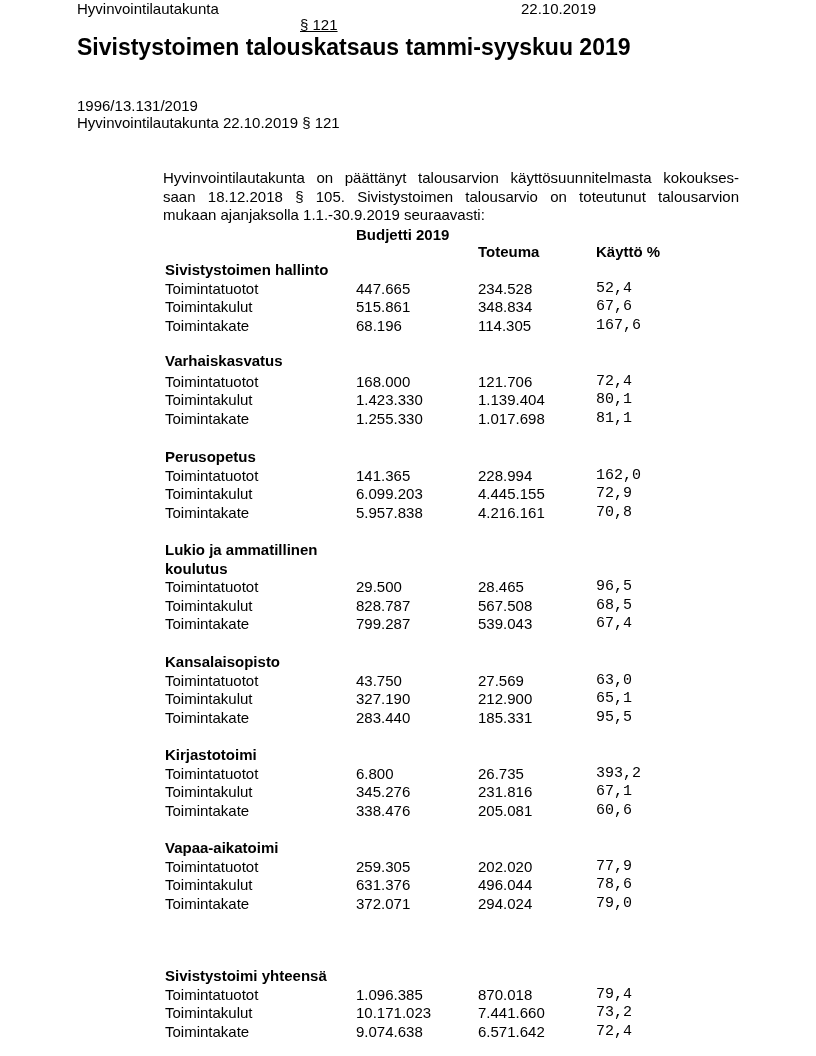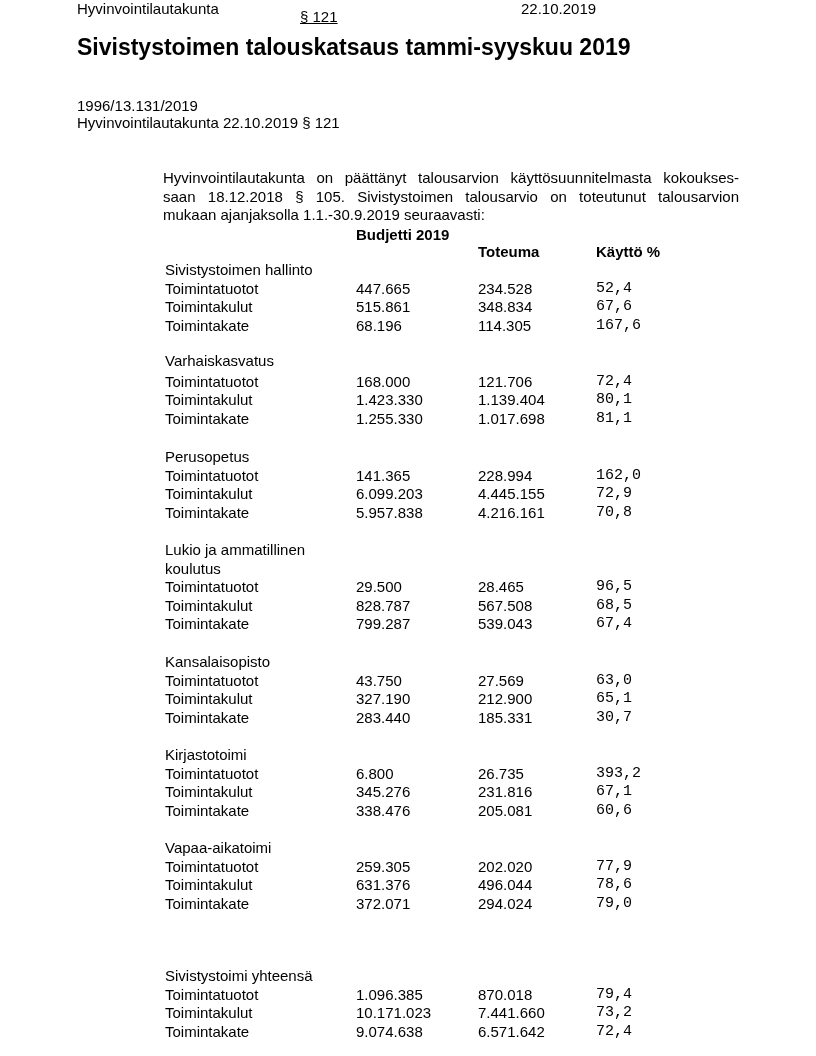--- a/index.html
+++ b/index.html
@@ -1,33 +1,33 @@
 <!DOCTYPE html>
 <html><head>
 <meta charset="utf-8">
 <style>
   html, body { margin: 0; padding: 0; background: #ffffff; }
   body { width: 816px; height: 1056px; position: relative; overflow: hidden;
          font-family: "Liberation Sans", sans-serif; color: #000; font-size: 15px; }
   .abs { position: absolute; white-space: nowrap; line-height: 18px; }
   .title { font-size: 23px; font-weight: bold; line-height: 22px; }
   .colhead { font-weight: bold; }
-  .sec-title { position: absolute; left: 165px; font-weight: normal; line-height: 18.5px; white-space: nowrap; }
+  .sec-title { position: absolute; left: 165px; font-weight: bold; line-height: 18.5px; white-space: nowrap; }
   .row { position: absolute; left: 0; width: 683px; height: 18.5px; line-height: 18.5px; }
   .row span { position: absolute; white-space: nowrap; }
   .c-label { left: 165px; }
   .c-budget { left: 356px; }
   .c-actual { left: 478px; }
   .c-pct { left: 596px; font-family: Liberation Mono, monospace; }
 </style>
 </head>
 <body>
 
 <div class="abs" style="left:77px; top:0px;">Hyvinvointilautakunta</div>
-<div class="abs" style="left:300px; top:8px;text-decoration:underline;">§ 121</div>
+<div class="abs" style="left:300px; top:16px;text-decoration:underline;">§ 121</div>
 <div class="abs" style="left:521px; top:0px;">22.10.2019</div>
 
 <div class="abs title" style="left:77px; top:36px;">Sivistystoimen talouskatsaus tammi-syyskuu 2019</div>
 
 <div class="abs" style="left:77px; top:76px;margin-top:21px;">1996/13.131/2019</div>
 <div class="abs" style="left:77px; top:114px;">Hyvinvointilautakunta 22.10.2019 § 121</div>
 
 <div class="abs" style="left:163px; top:169px; width:576px; text-align:justify; text-align-last:justify; white-space:normal;">Hyvinvointilautakunta on päättänyt talousarvion käyttösuunnitelmasta kokoukses-</div>
 <div class="abs" style="left:163px; top:187.5px; width:576px; text-align:justify; text-align-last:justify; white-space:normal;">saan 18.12.2018 § 105. Sivistystoimen talousarvio on toteutunut talousarvion</div>
 <div class="abs" style="left:163px; top:206px;">mukaan ajanjaksolla 1.1.-30.9.2019 seuraavasti:</div>
@@ -133,21 +133,21 @@
       <div class="row" style="top: 690px;">
         <span class="c-label">Toimintakulut</span>
         <span class="c-budget">327.190</span>
         <span class="c-actual">212.900</span>
         <span class="c-pct">65,1</span>
       </div>
       <div class="row" style="top: 708.5px;">
         <span class="c-label">Toimintakate</span>
         <span class="c-budget">283.440</span>
         <span class="c-actual">185.331</span>
-        <span class="c-pct">30,7</span>
+        <span class="c-pct">95,5</span>
       </div>
     </div>
     <div>
       <div class="sec-title" style="top: 746px;">Kirjastotoimi</div>
       <div class="row" style="top: 764.5px;">
         <span class="c-label">Toimintatuotot</span>
         <span class="c-budget">6.800</span>
         <span class="c-actual">26.735</span>
         <span class="c-pct">393,2</span>
       </div>

